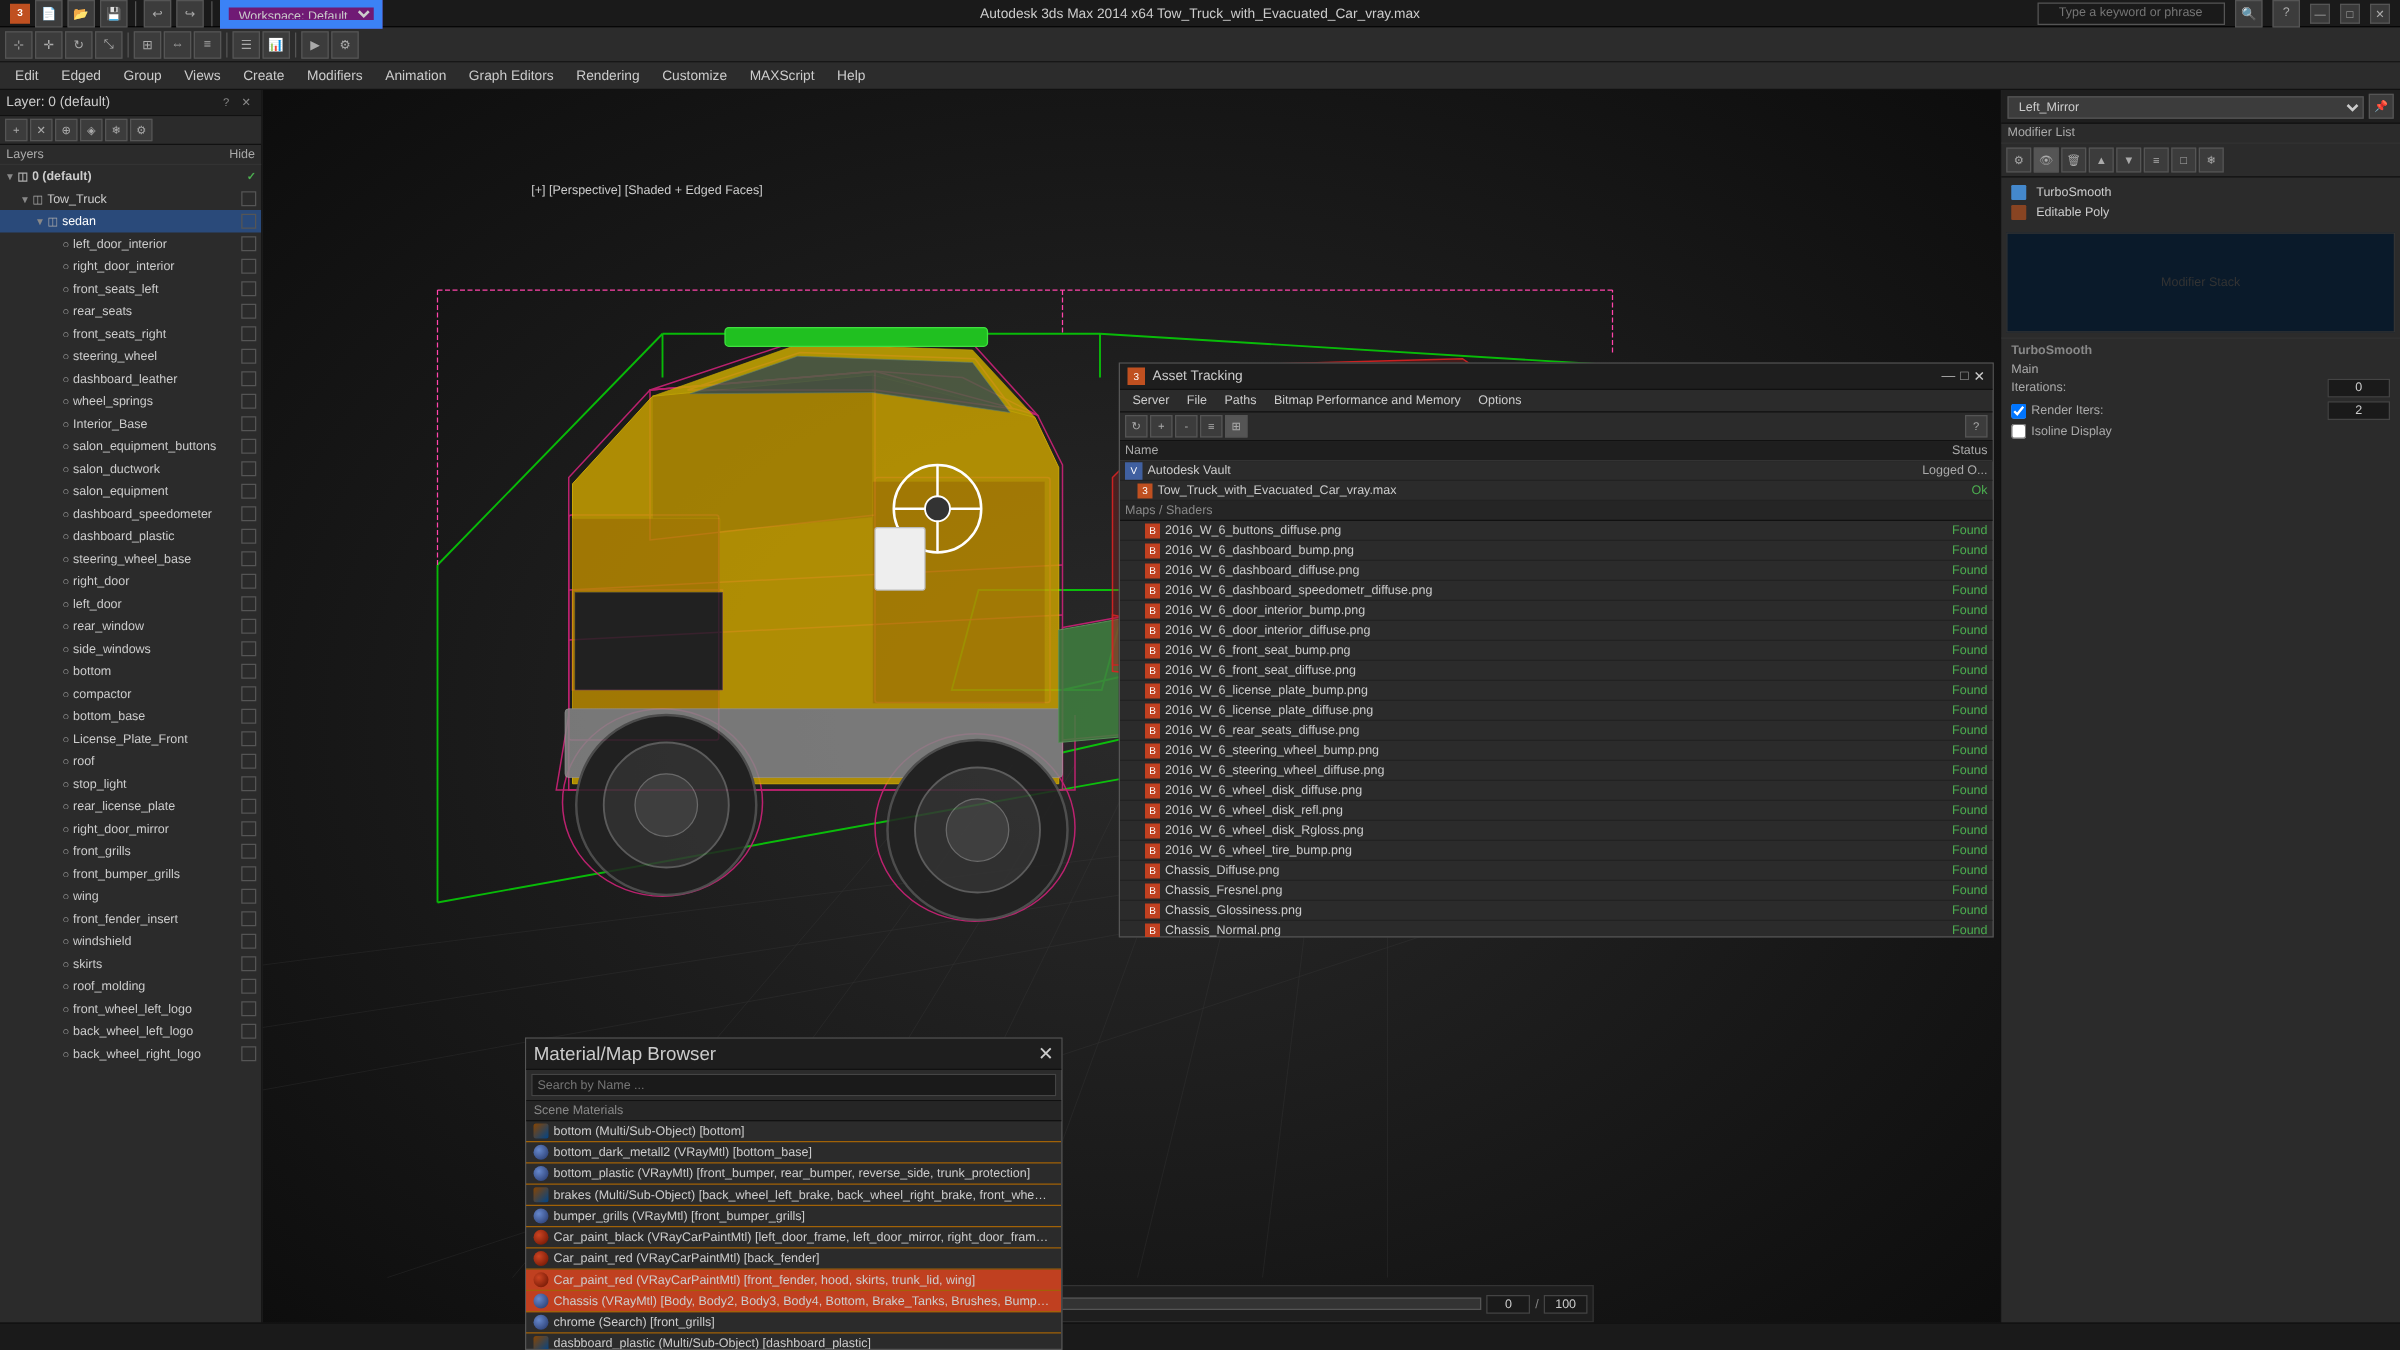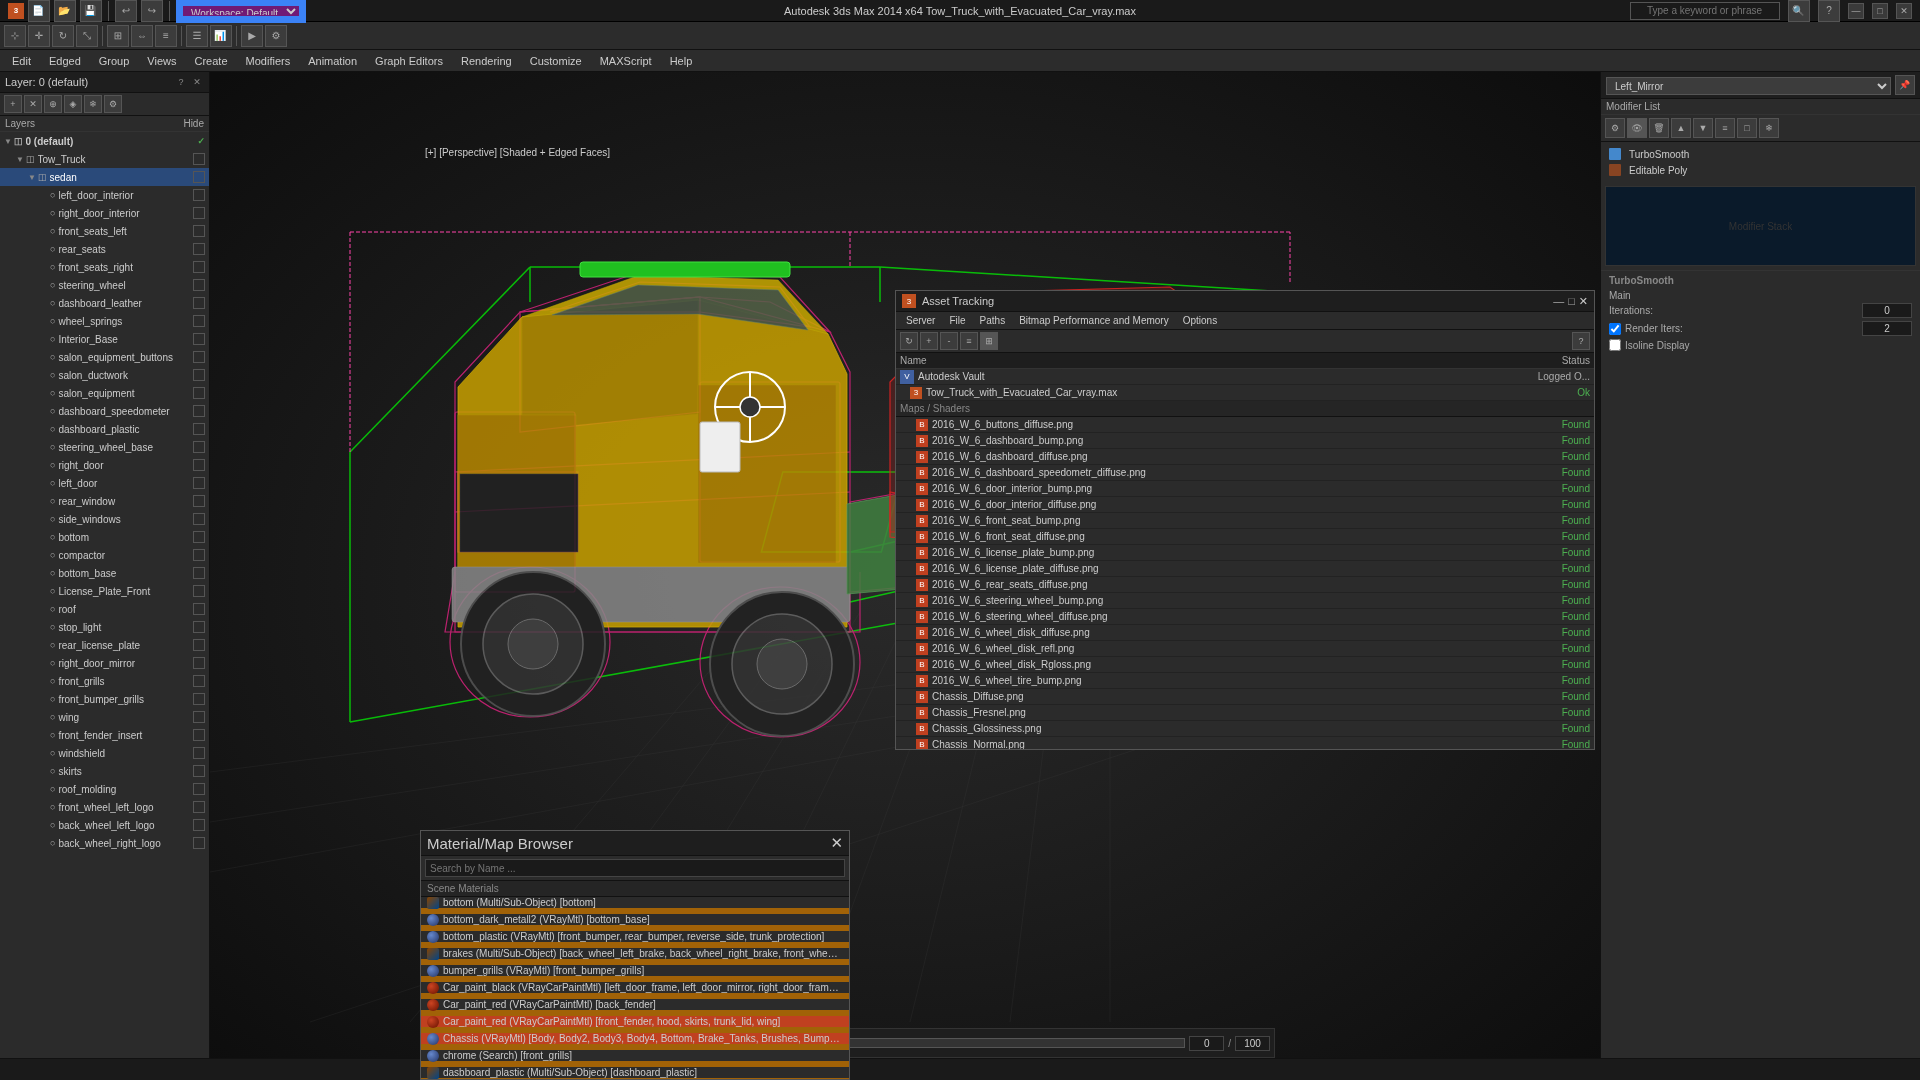--- a/index.html
+++ b/index.html
@@ -448,21 +448,21 @@
     }
     #mb-list::-webkit-scrollbar { width: 6px; }
     #mb-list::-webkit-scrollbar-track { background: #1e1e1e; }
     #mb-list::-webkit-scrollbar-thumb { background: #555; }
 
     .mb-item {
       display: flex;
       align-items: center;
       padding: 1px 6px;
       height: 17px;
-      border-bottom: 6px solid #a16207;
+      border-bottom: 1px solid #a16207;
       cursor: pointer;
     }
     .mb-item.selected { background: #c04020; }
     .mb-icon { width: 12px; height: 12px; border-radius: 50%; margin-right: 4px; flex-shrink: 0; }
     .mb-label { font-size: 10px; color: #ccc; flex: 1; overflow: hidden; text-overflow: ellipsis; white-space: nowrap; }
 
     
     #status-bar {
       position: absolute;
       bottom: 0;

